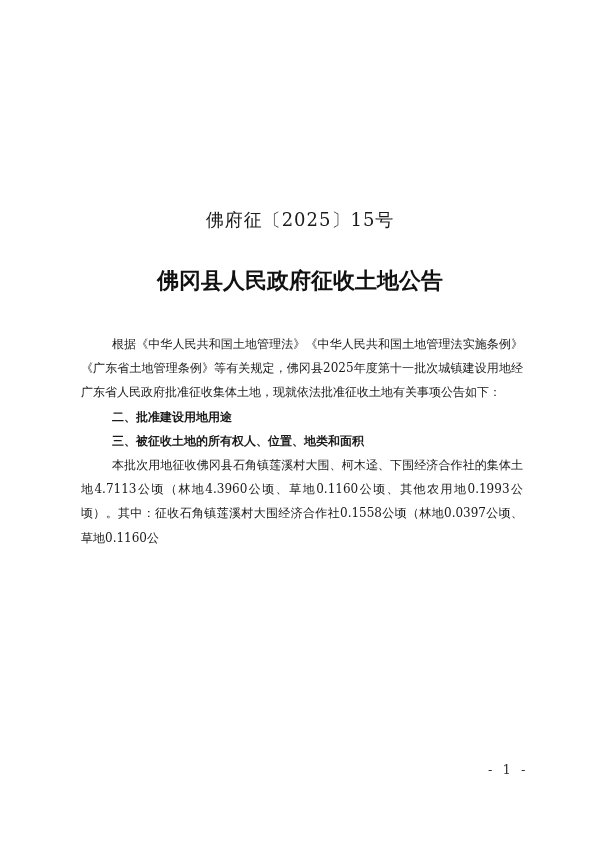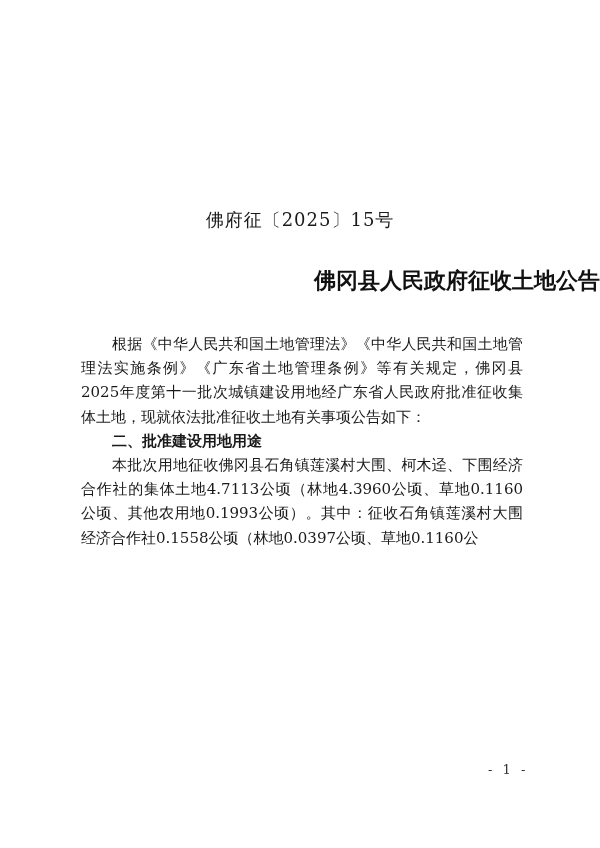--- a/index.html
+++ b/index.html
@@ -1,32 +1,33 @@
 <!DOCTYPE html>
 <html><head>
 <meta charset="utf-8">
 <style>
   html, body { margin: 0; padding: 0; background: #ffffff; }
   body { width: 600px; height: 848px; position: relative; overflow: hidden;
          font-family: "DejaVu Serif", "Liberation Serif", serif; color: #1a1a1a; }
   .docno { position: absolute; top: 208px; left: 0; width: 600px; text-align: center;
            font-size: 18px; letter-spacing: 1px; }
-  .title { position: absolute; top: 266px; left: 0; width: 600px; text-align: right;
+  .title { position: absolute; top: 266px; left: 0; width: 600px; text-align: center;
            font-size: 22px; font-weight: bold; letter-spacing: 0px; color: #111; }
   .body { position: absolute; top: 332px; left: 81px; width: 442px;
-          font-size: 15px; line-height: 24.2px; text-align: justify; }
+          font-size: 12px; line-height: 24.2px; text-align: justify; }
   .p { margin: 0; text-indent: 31px; }
   .h { margin: 0; text-indent: 31px; font-weight: bold; font-family: "DejaVu Sans", "Liberation Sans", sans-serif; }
   .pageno { position: absolute; top: 762px; left: 488px; font-size: 13px; letter-spacing: 3px; color: #333; }
 </style>
 </head>
 <body>
 
 <div class="docno">佛府征〔2025〕15号</div>
 <div class="title">佛冈县人民政府征收土地公告</div>
 
 <div class="body">
   <p class="p">根据《中华人民共和国土地管理法》《中华人民共和国土地管理法实施条例》《广东省土地管理条例》等有关规定，佛冈县2025年度第十一批次城镇建设用地经广东省人民政府批准征收集体土地，现就依法批准征收土地有关事项公告如下：</p>
   <p class="h">二、批准建设用地用途</p>
+  <p class="h">三、被征收土地的所有权人、位置、地类和面积</p>
   <p class="p">本批次用地征收佛冈县石角镇莲溪村大围、柯木迳、下围经济合作社的集体土地4.7113公顷（林地4.3960公顷、草地0.1160公顷、其他农用地0.1993公顷）。其中：征收石角镇莲溪村大围经济合作社0.1558公顷（林地0.0397公顷、草地0.1160公</p>
 </div>
 
 <div class="pageno">- 1 -</div>
 
 </body></html>

